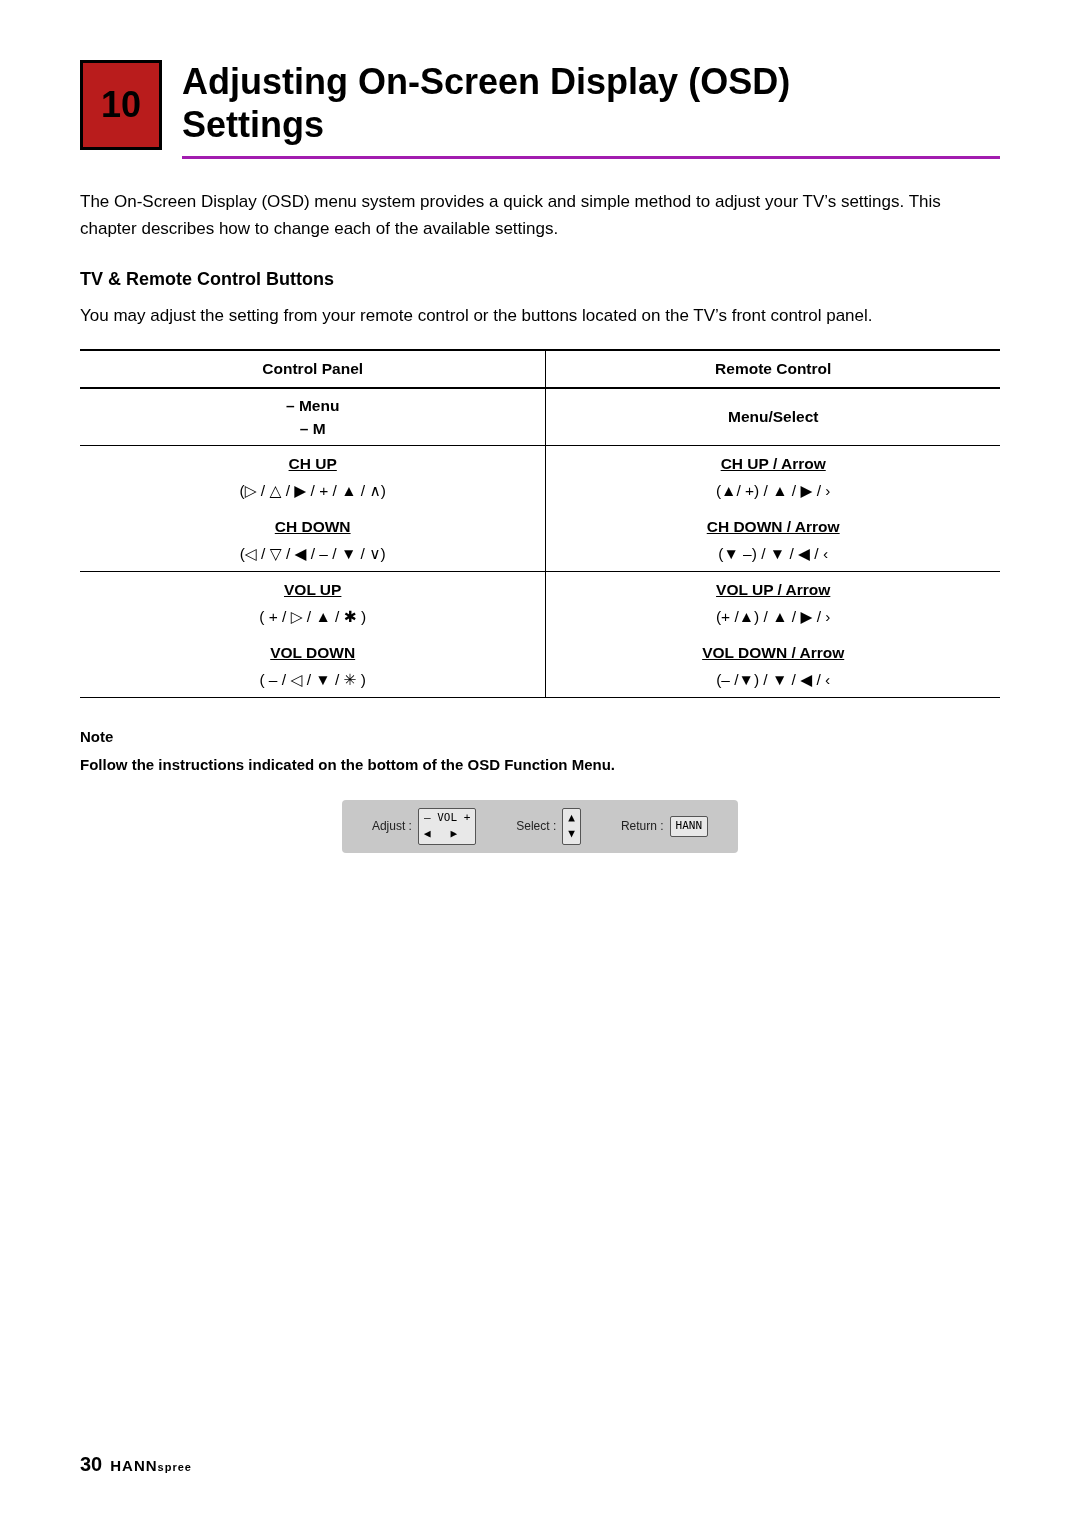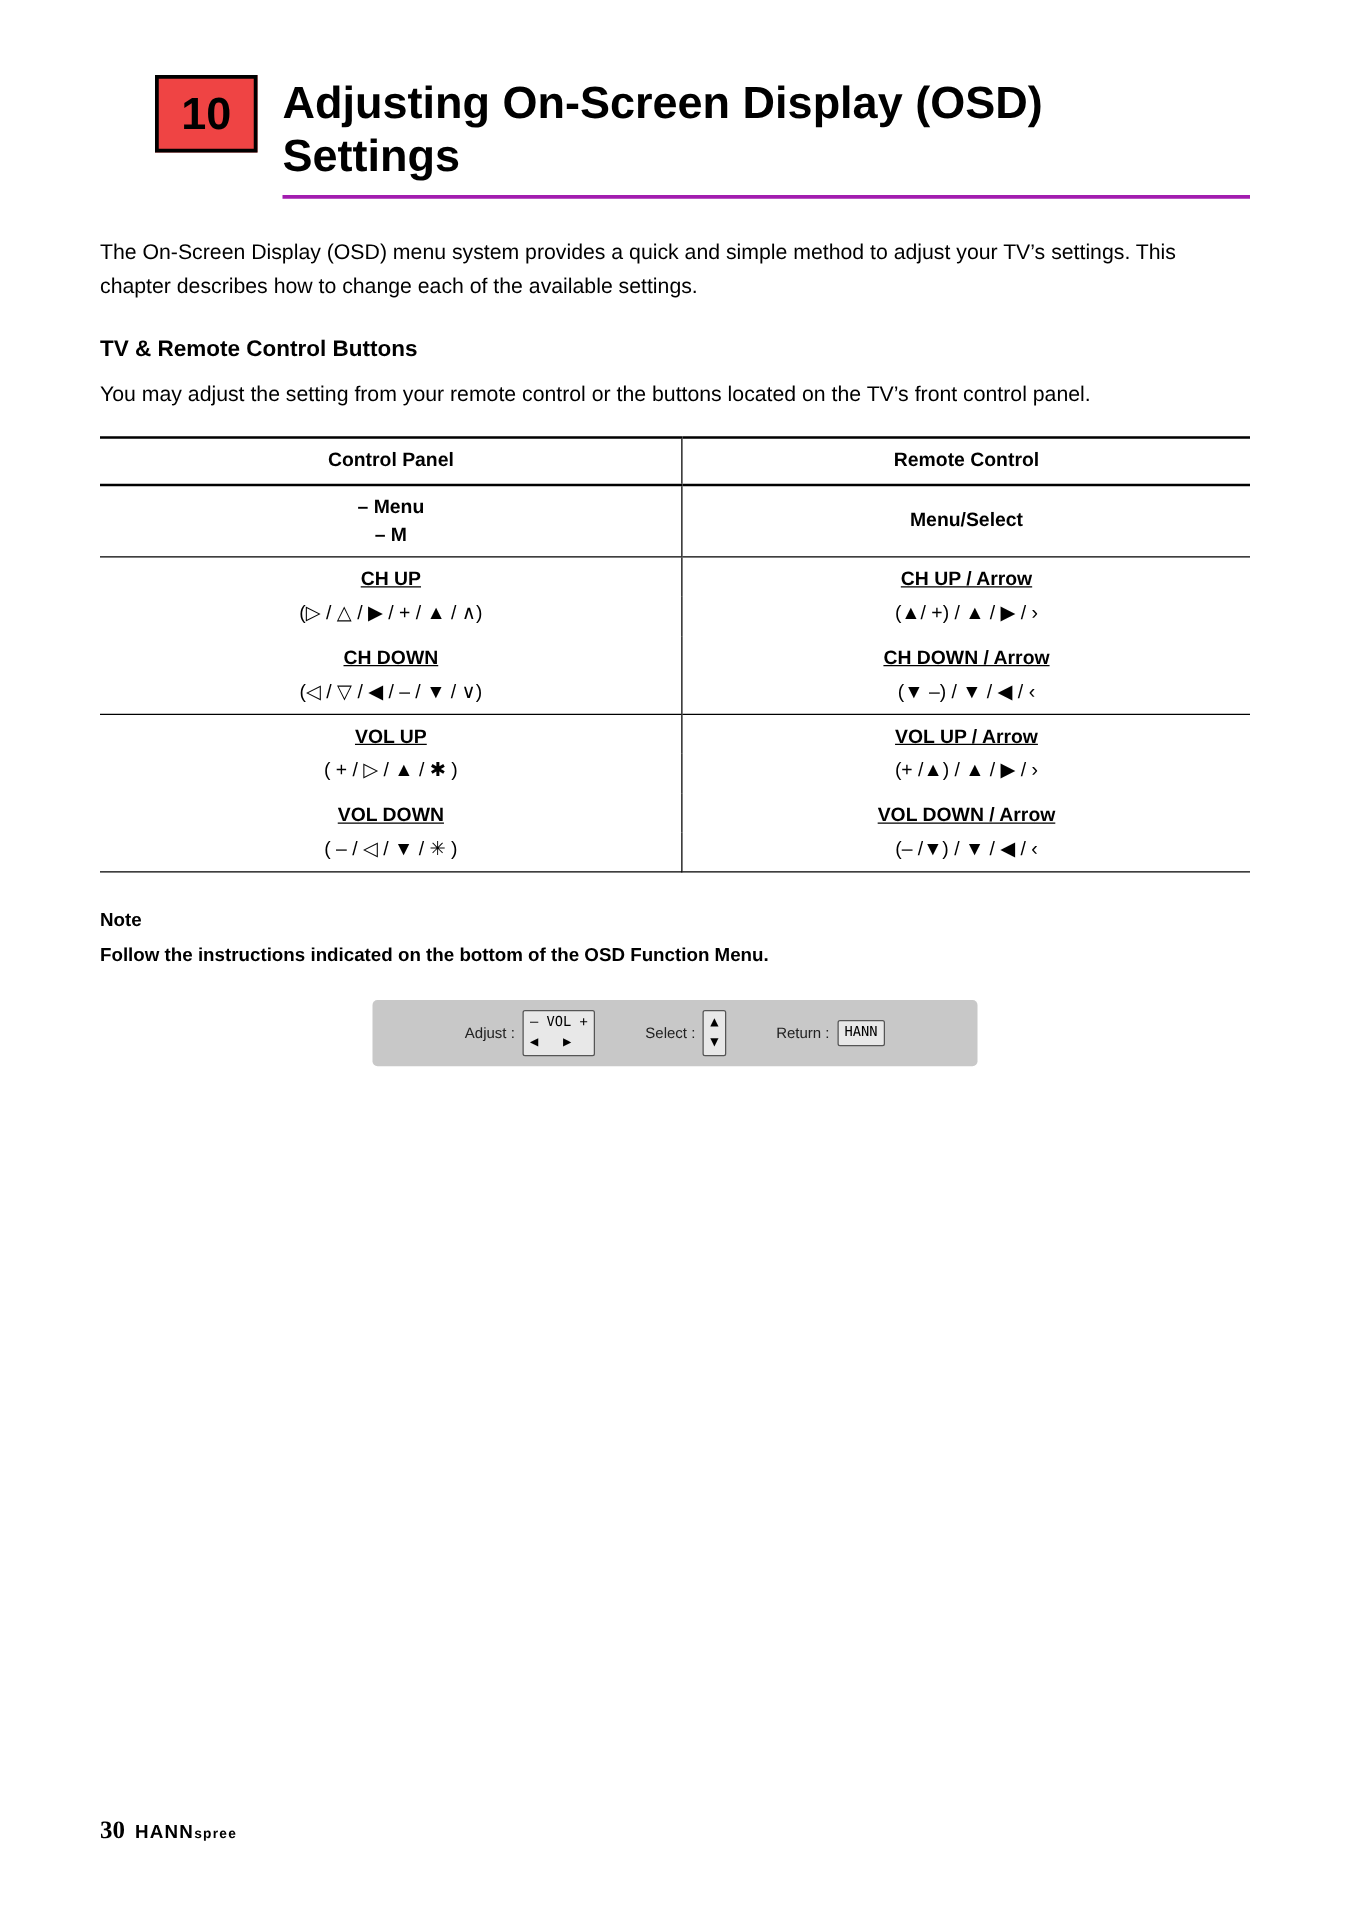--- a/index.html
+++ b/index.html
@@ -14,31 +14,30 @@
       line-height: 1.5;
     }
 
     
     .chapter-header {
       display: flex;
       align-items: flex-start;
       margin-bottom: 30px;
     }
     .chapter-number-box {
-      background: #ef4444;
+      background: #b91c1c;
       border: 3px solid #000;
       font-size: 36px;
       font-weight: bold;
-      padding: 10px 18px;
+      padding: 24px 18px;
       margin-right: 20px;
       min-width: 70px;
       text-align: center;
       line-height: 1;
       flex-shrink: 0;
-      margin-left: 44px;
     }
     .chapter-title {
       font-size: 36px;
       font-weight: bold;
       line-height: 1.2;
       border-bottom: 3px solid #a21caf;
       padding-bottom: 10px;
       flex: 1;
     }
 
@@ -124,21 +123,21 @@
     .osd-bar {
       background: #c8c8c8;
       border-radius: 4px;
       padding: 8px 24px;
       display: flex;
       align-items: center;
       justify-content: center;
       gap: 40px;
       font-size: 13px;
       margin: 16px auto;
-      width: 484px;
+      width: 396px;
     }
     .osd-bar-item {
       display: flex;
       align-items: center;
       gap: 6px;
     }
     .osd-bar-label {
       font-size: 12px;
       color: #222;
     }
@@ -156,21 +155,20 @@
       position: absolute;
       bottom: 50px;
       left: 80px;
       display: flex;
       align-items: baseline;
       gap: 8px;
     }
     .page-number {
       font-size: 20px;
       font-weight: bold;
-      font-family: Liberation Serif, serif;
     }
     .brand-name {
       font-size: 15px;
       font-weight: bold;
       letter-spacing: 1px;
     }
   </style>
 </head>
 <body>
 

